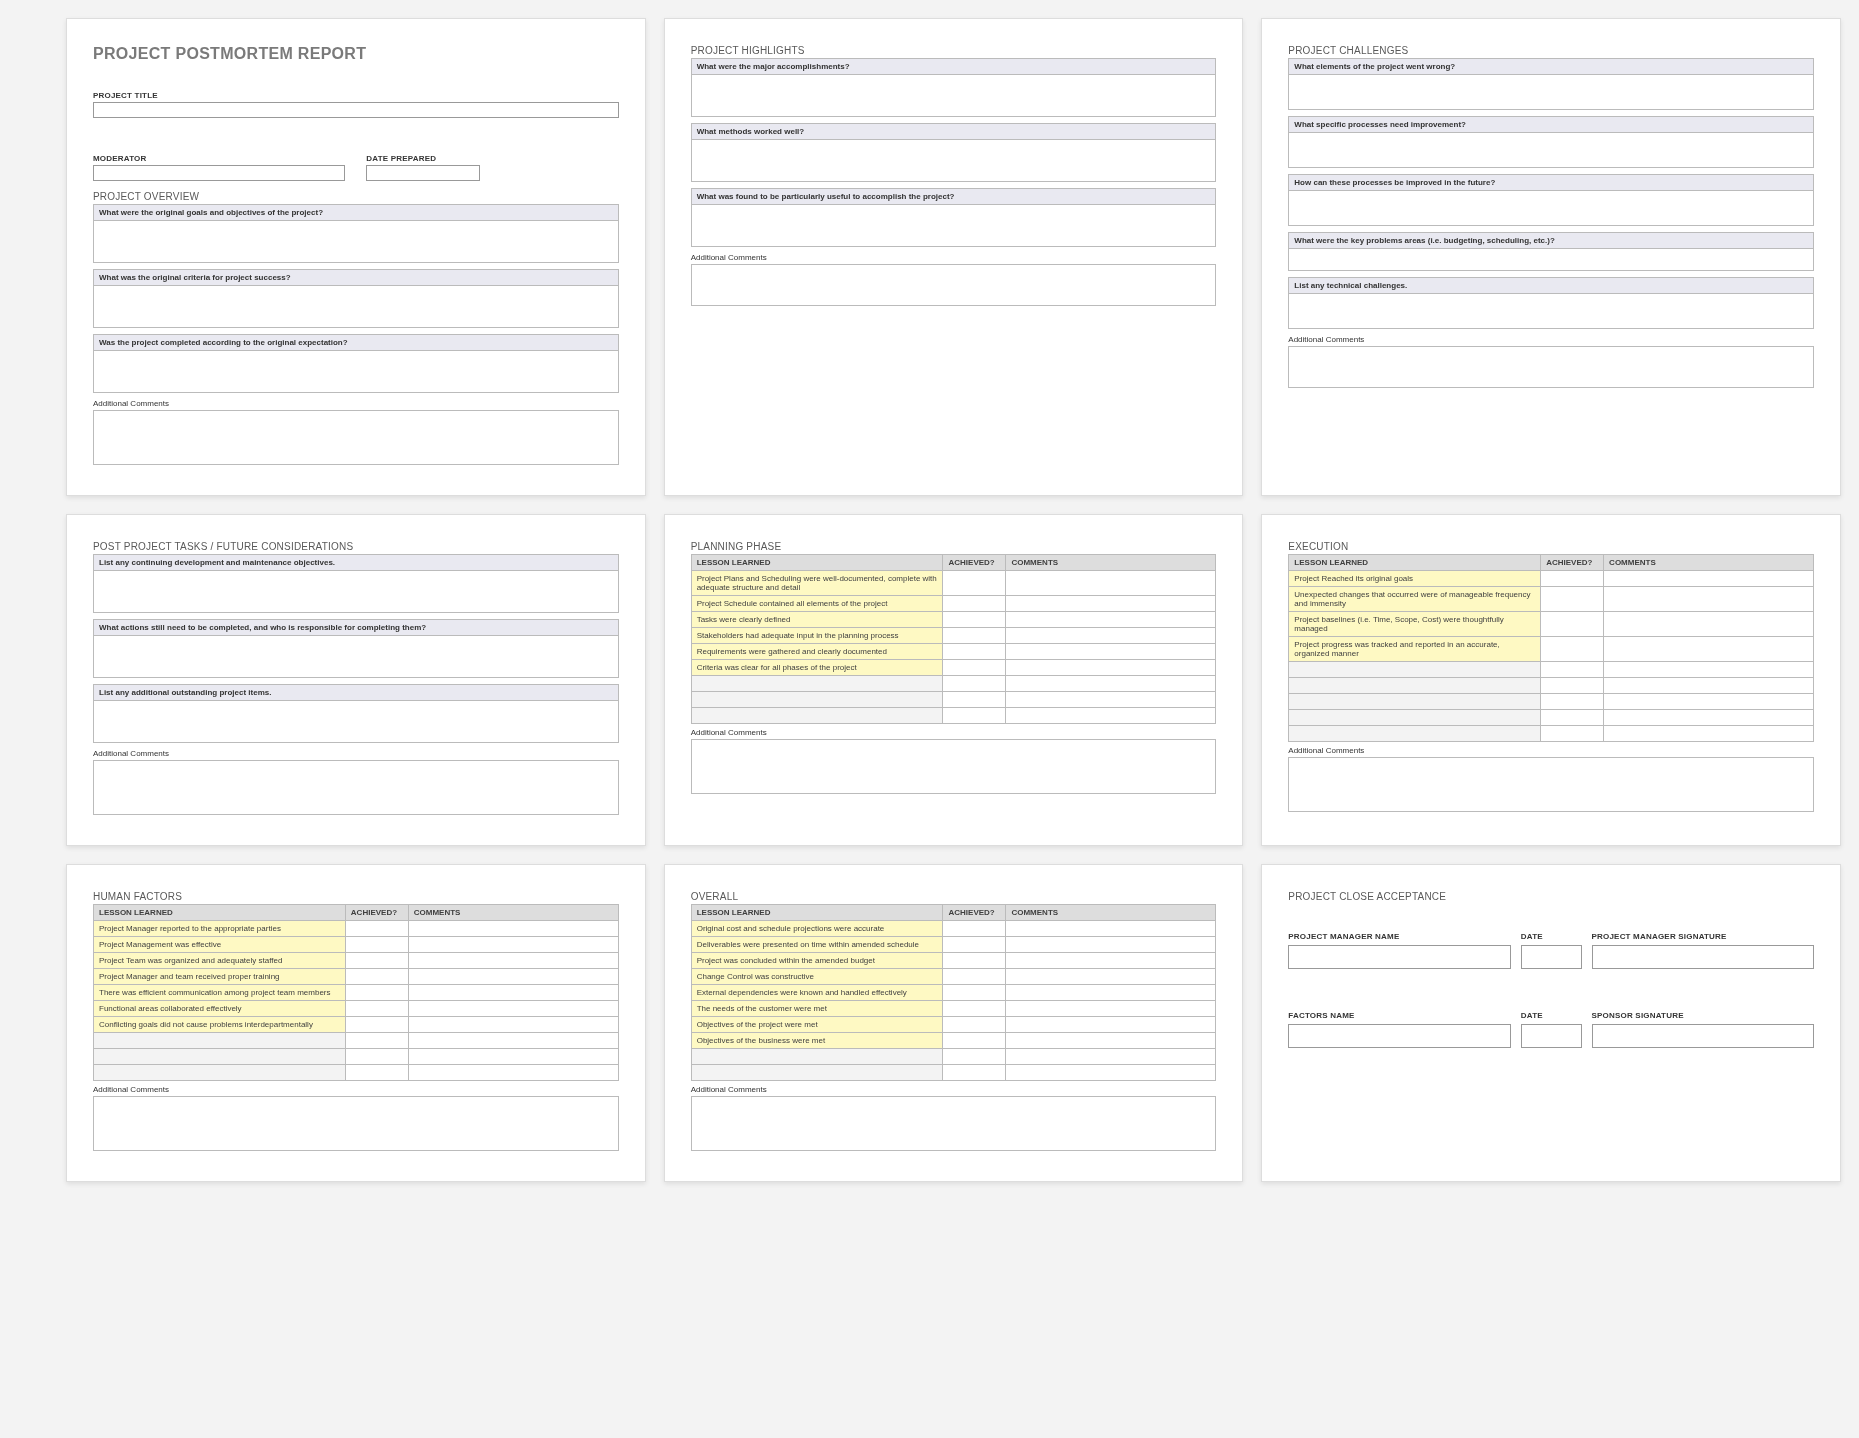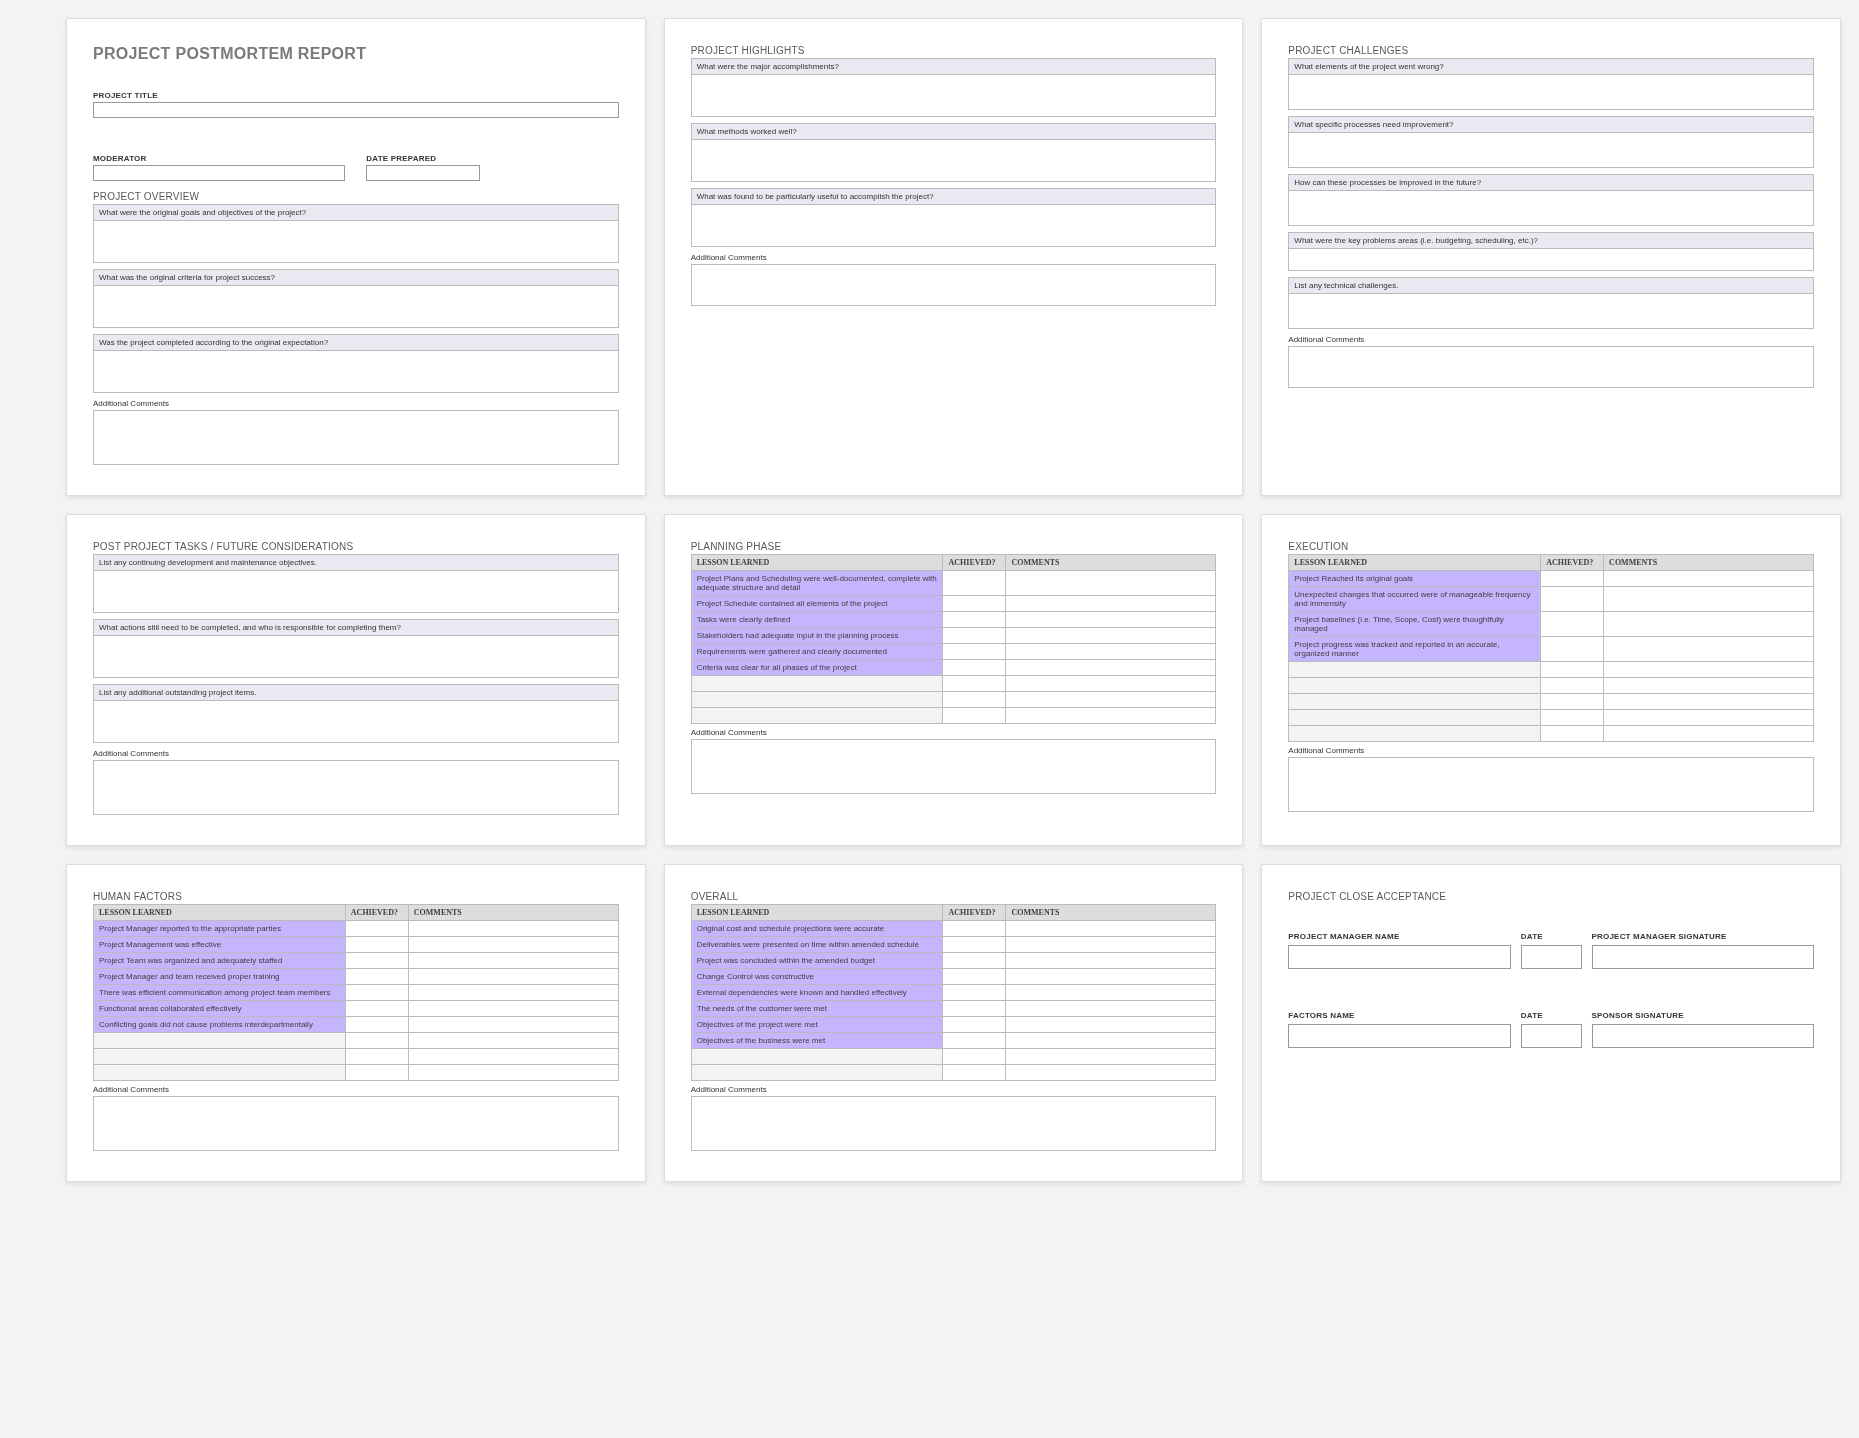--- a/index.html
+++ b/index.html
@@ -57,20 +57,21 @@
     display: flex;
     gap: 4%;
   }
   .two-col > div { flex: 1; }
   .q-row {
     background: #e9e9f1;
     border: 1px solid #bbb;
     padding: 3px 5px;
     font-size: 8px;
     color: #333;
+    font-weight: bold;
   }
   .ans-area {
     border: 1px solid #bbb;
     border-top: none;
     background: #fff;
     margin-bottom: 6px;
     font-size: 8px;
     min-height: 42px;
   }
   .ans-area.med { min-height: 35px; }
@@ -96,23 +97,22 @@
   table.lesson th, table.lesson td {
     border: 1px solid #bbb;
     padding: 3px 5px;
     text-align: left;
     vertical-align: top;
   }
   table.lesson th {
     background: #ddd;
     font-weight: bold;
     font-size: 8px;
-    font-family: Liberation Serif, serif;
-  }
-  table.lesson td:first-child { width: 48%; background:#c4b5fd; }
+  }
+  table.lesson td:first-child { width: 48%; background:#fef9c3; }
   table.lesson td:nth-child(2){ width:12%; background:#fff; }
   table.lesson td:nth-child(3){ width:40%; background:#fff; }
   table.lesson tr.blank td:first-child { background:#f3f3f3; height:16px;}
   .sig-row {
     display: flex;
     gap: 10px;
     margin-bottom: 14px;
   }
   .sig-name { flex: 2.2; }
   .sig-date { flex: 0.6; }

